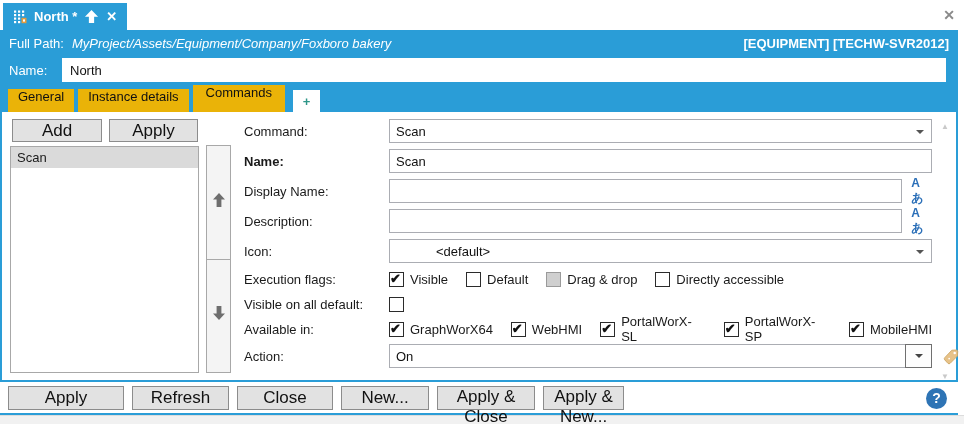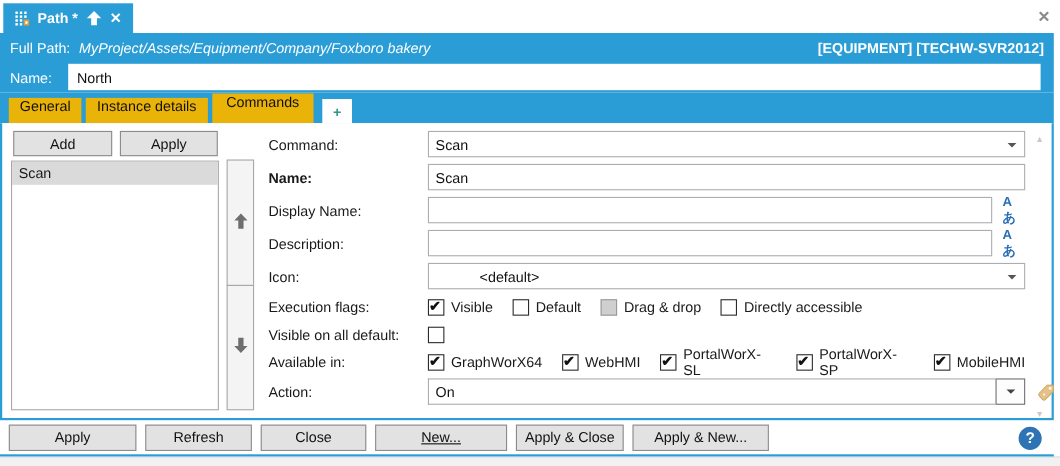--- a/index.html
+++ b/index.html
@@ -33,21 +33,21 @@
   .tabstrip { background:var(--blue); height:28px; display:flex; align-items:flex-end; padding-left:8px; }
   .tab { background:#eab308; height:23px; padding:0 10px; display:flex; align-items:flex-start; margin-right:4px; color:#111; }
   .tab.active { height:27px; padding:0 13px; }
   .tab-add { background:#fff; height:22px; width:27px; margin-left:4px; display:flex; align-items:center;
              justify-content:center; color:#2e9688; font-weight:bold; font-size:13px; }
 
   
   .content { height:268px; border-left:2px solid var(--blue); border-right:2px solid var(--blue);
              position:relative; background:#fff; }
   .btn { background:#e2e2e2; border:1px solid #8c8c8c; font-family:"Liberation Sans",sans-serif;
-         font-size:13px; color:#111; }
+         font-size:17px; color:#111; }
   .btn-add    { position:absolute; left:10px;  top:7px; width:90px; height:23px; }
   .btn-remove { position:absolute; left:107px; top:7px; width:89px; height:23px; }
   .cmd-list { position:absolute; left:8px; top:34px; width:189px; bottom:7px;
               border:1px solid #a8a8a8; background:#fff; }
   .list-item { height:21px; line-height:21px; padding-left:6px; }
   .list-item.selected { background:#dadada; }
   .reorder { position:absolute; left:204px; top:33px; width:25px; bottom:7px; display:flex; flex-direction:column; }
   .reorder .btn { flex:1; display:flex; align-items:center; justify-content:center; background:#f4f4f4; border-color:#a8a8a8; }
   .reorder .btn + .btn { margin-top:-1px; }
 
@@ -85,23 +85,23 @@
   .scroll-up   { position:absolute; right:-17px; top:3px;    color:#c9c9c9; font-size:8px; }
   .scroll-down { position:absolute; right:-17px; top:253px;  color:#c9c9c9; font-size:8px; }
 
   
   .footer { height:35px; border-top:2px solid var(--blue); border-bottom:2px solid var(--blue);
             background:#fff; display:flex; align-items:center; padding-left:8px; gap:8px; position:relative; }
   .footer .btn { height:24px; }
   .footer .btn:nth-child(1) { width:116px; }
   .footer .btn:nth-child(2) { width:97px; }
   .footer .btn:nth-child(3) { width:96px; }
-  .footer .btn:nth-child(4) { width:120px;text-decoration:underline; }
+  .footer .btn:nth-child(4) { width:88px; }
   .footer .btn:nth-child(5) { width:98px; }
-  .footer .btn:nth-child(6) { width:124px; }
+  .footer .btn:nth-child(6) { width:81px; }
   .help { position:absolute; right:11px; top:6px; width:21px; height:21px; border-radius:50%;
           background:#2e74b5; color:#fff; font-weight:bold; font-size:14px; text-align:center;
           line-height:21px; }
   .bottomstrip { height:9px; background:#f1f1f1; border-top:1px solid #dcdcdc; width:964px; }
 
   :root { --blue:#2a9dd7; }
 </style>
 </head>
 <body>
 
@@ -118,21 +118,21 @@
             <rect x="5" y="4" width="2.2" height="2.2" fill="#fff"></rect>
             <rect x="9" y="4" width="2.2" height="2.2" fill="#fff"></rect>
           <rect x="1" y="7.5" width="2.2" height="2.2" fill="#fff"></rect>
             <rect x="5" y="7.5" width="2.2" height="2.2" fill="#fff"></rect>
           <rect x="1" y="11" width="2.2" height="2.2" fill="#fff"></rect>
             <rect x="5" y="11" width="2.2" height="2.2" fill="#fff"></rect>
           <rect x="8.5" y="7.8" width="5" height="5.4" fill="#e59c3c"></rect>
             <rect x="10" y="9.4" width="2" height="2.2" fill="#fff"></rect>
         </svg>
       </span>
-      <span class="title">Path *</span>
+      <span class="title">North *</span>
       <span class="mini-icon">
         <svg width="15" height="15" viewBox="0 0 16 16">
             <path d="M8 1 L15 8.2 H10.8 V15 H5.2 V8.2 H1 Z" fill="#fff"></path>
           </svg>
       </span>
       <span class="tab-x">✕</span>
     </div>
     <span class="win-close">✕</span>
   </div>
 

